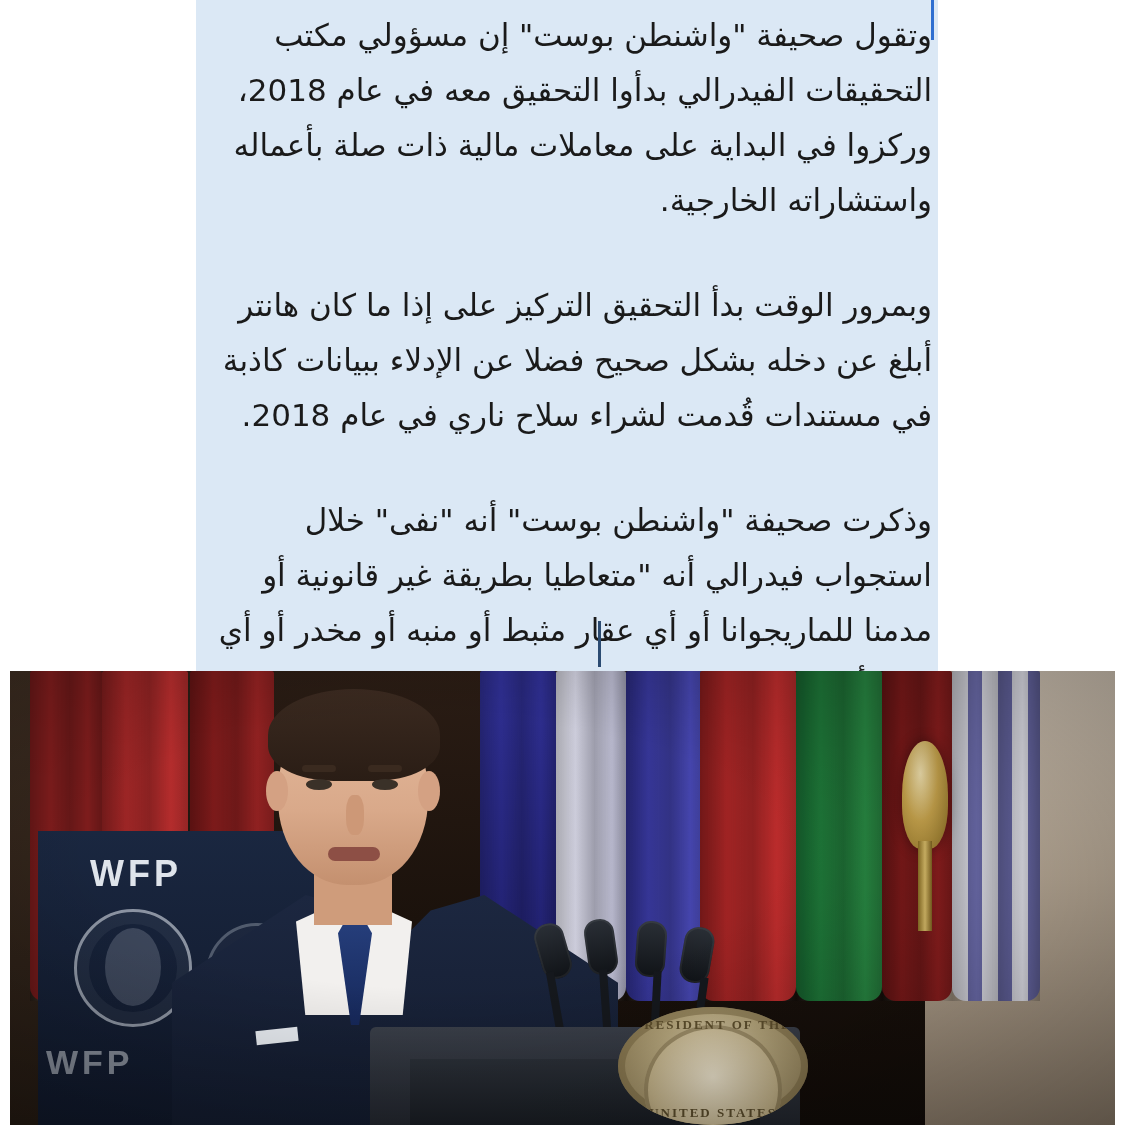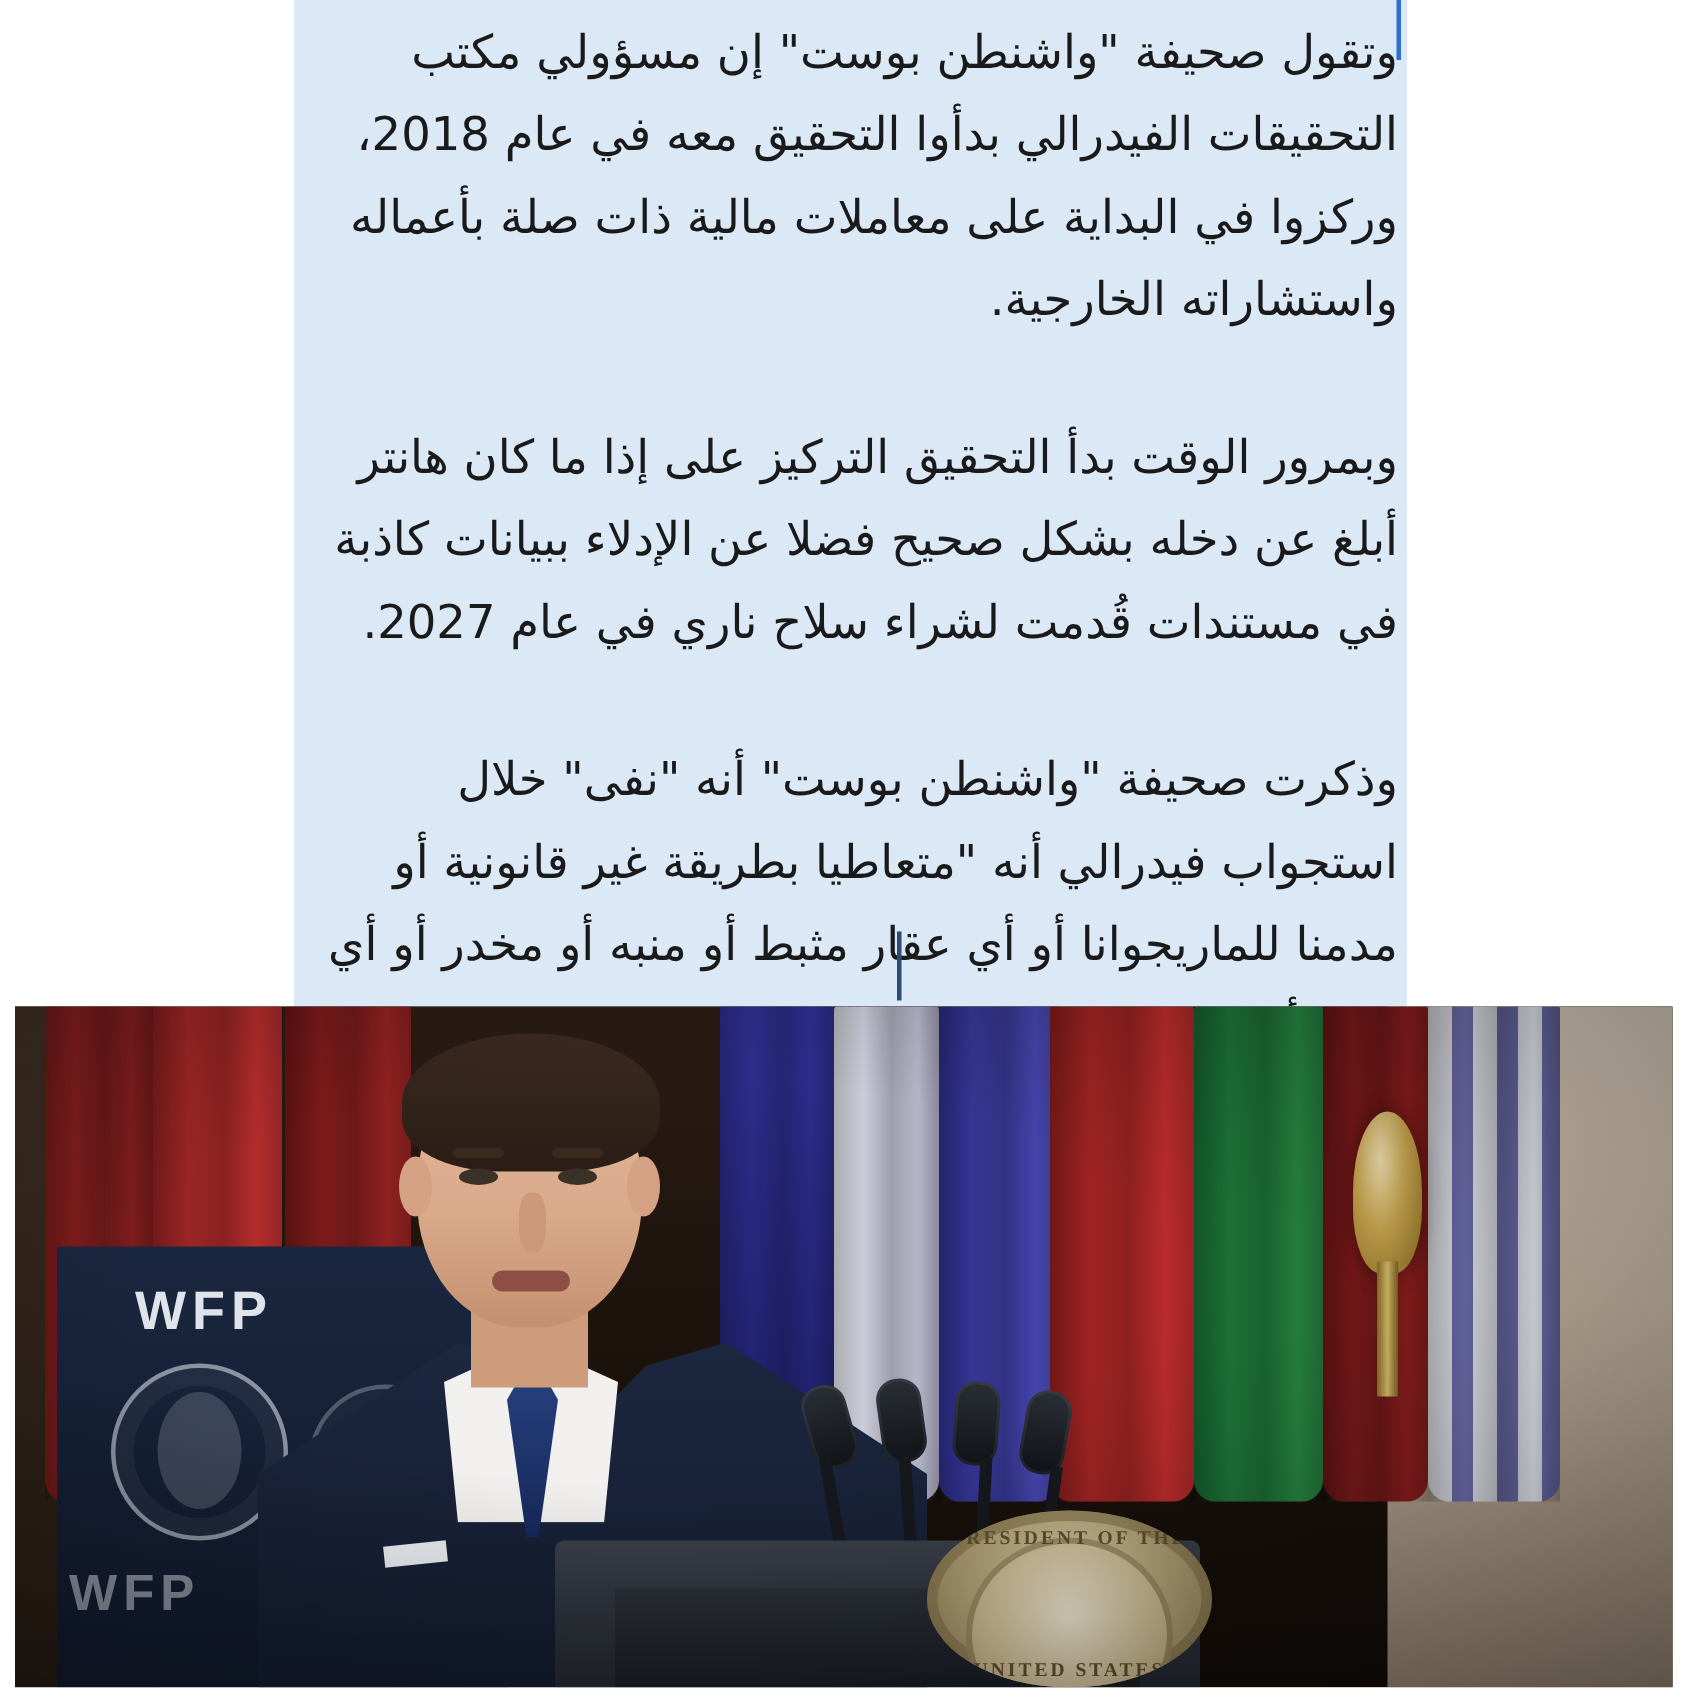--- a/index.html
+++ b/index.html
@@ -365,21 +365,21 @@
 </style>
 </head>
 <body>
 
 <div id="page">
 
   <div id="article-region">
 
     <div id="article-text">
       <p>وتقول صحيفة "واشنطن بوست" إن مسؤولي مكتب التحقيقات الفيدرالي بدأوا التحقيق معه في عام 2018، وركزوا في البداية على معاملات مالية ذات صلة بأعماله واستشاراته الخارجية.</p>
-      <p>وبمرور الوقت بدأ التحقيق التركيز على إذا ما كان هانتر أبلغ عن دخله بشكل صحيح فضلا عن الإدلاء ببيانات كاذبة في مستندات قُدمت لشراء سلاح ناري في عام 2027.</p>
+      <p>وبمرور الوقت بدأ التحقيق التركيز على إذا ما كان هانتر أبلغ عن دخله بشكل صحيح فضلا عن الإدلاء ببيانات كاذبة في مستندات قُدمت لشراء سلاح ناري في عام 2018.</p>
       <p>وذكرت صحيفة "واشنطن بوست" أنه "نفى" خلال استجواب فيدرالي أنه "متعاطيا بطريقة غير قانونية أو مدمنا للماريجوانا أو أي عقار مثبط أو منبه أو مخدر أو أي مادة أخرى تخضع لرقابة".</p>
     </div>
 
     <div class="caret" id="caret-start"></div>
     <div class="caret" id="caret-end"></div>
   </div>
 
   <div id="photo">
     <div class="backdrop"></div>
     <div class="wall-left"></div>

